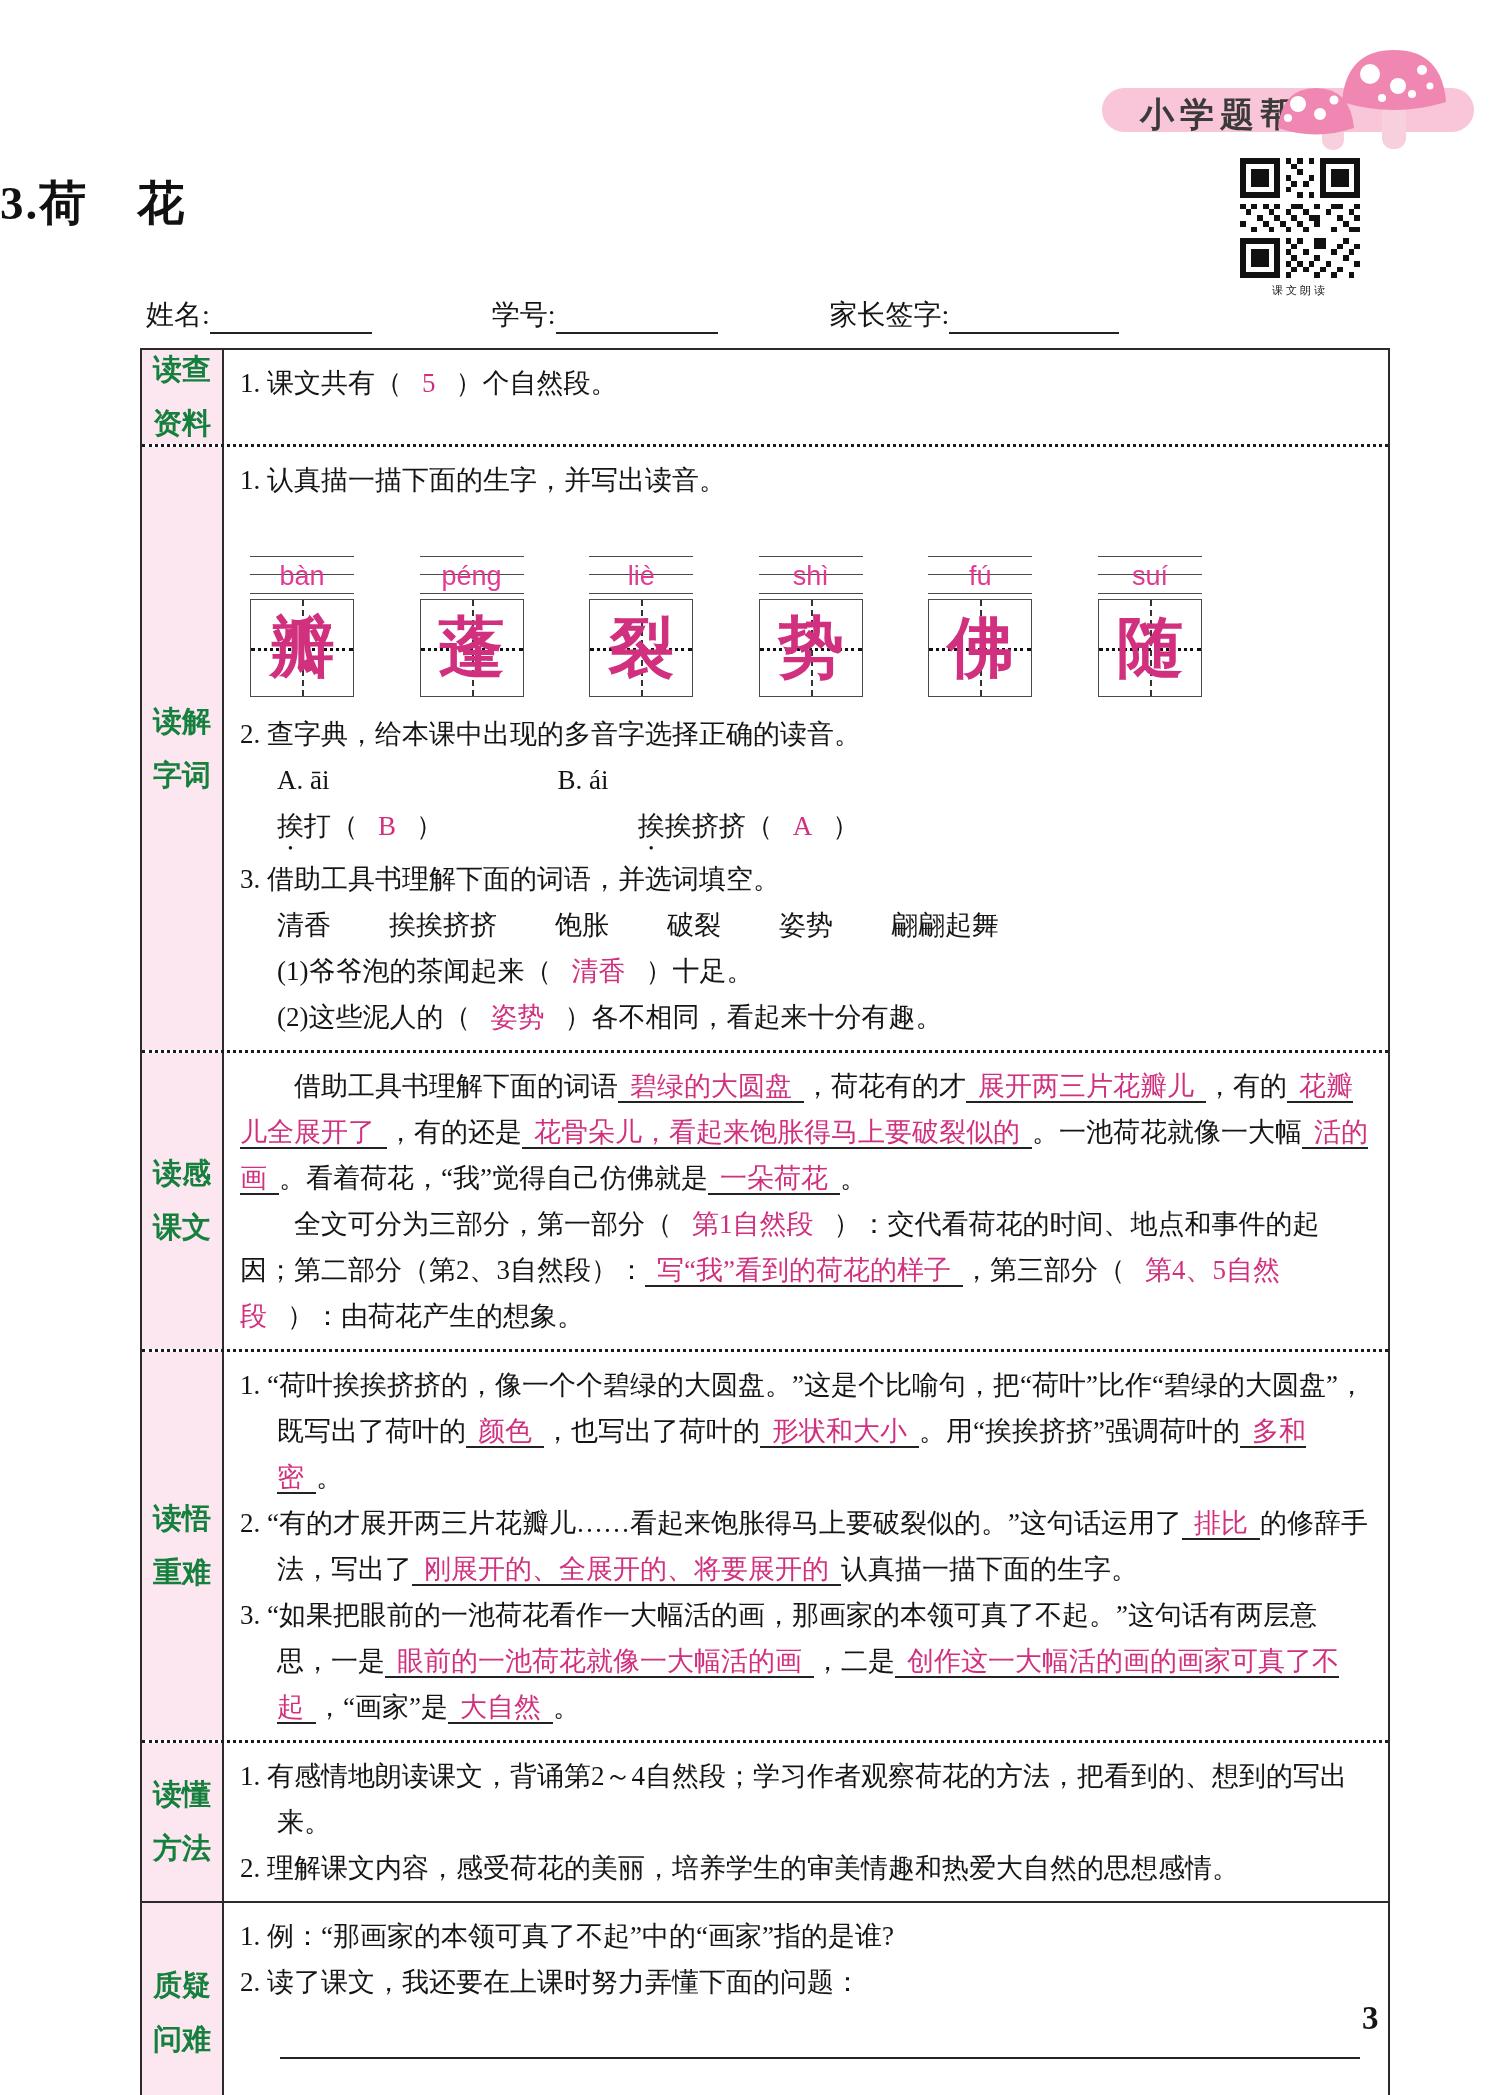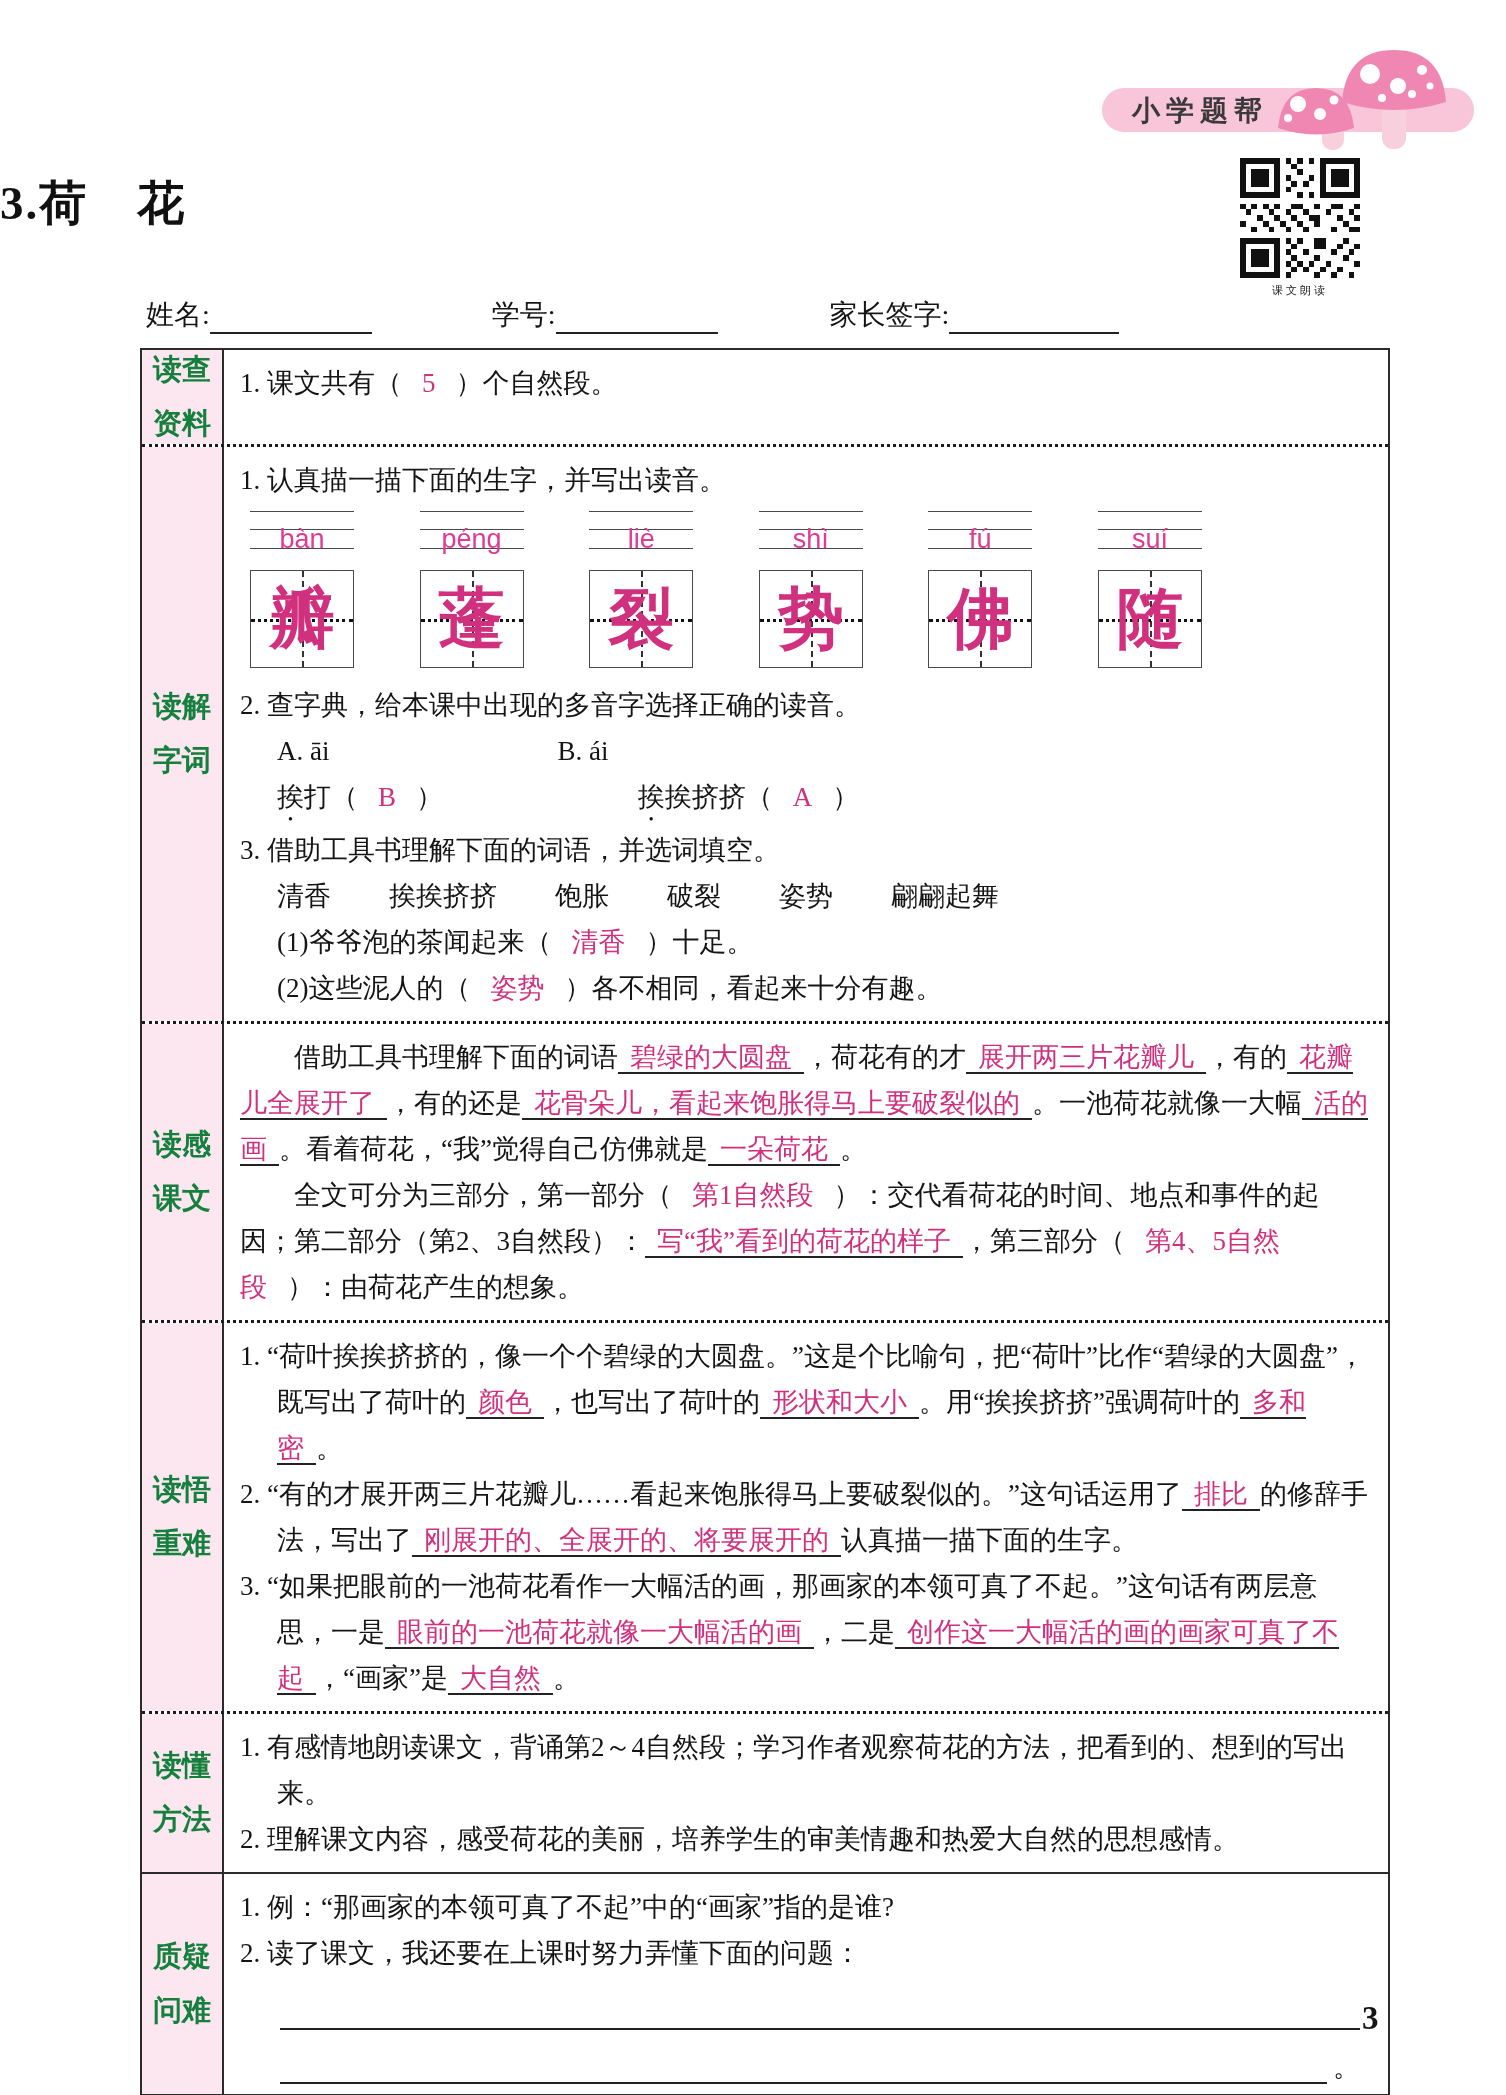--- a/index.html
+++ b/index.html
@@ -8,22 +8,22 @@
     position:relative; width:1506px; height:2095px; background:#ffffff;
     font-family:"Liberation Serif","DejaVu Serif",serif; color:#151515;
     overflow:hidden; margin:0 auto;
   }
   
   .banner {
     position:absolute; left:1102px; top:88px; width:372px; height:44px;
     background:#f8c6d8; border-radius:24px; z-index:1;
   }
   .brand {
-    position:absolute; left:30px; top:4px; font-family:Liberation Serif, serif;
-    font-size:28px; font-weight:bold; color:#3a3a3a; letter-spacing:6px; z-index:3;
+    position:absolute; left:38px; top:4px; font-family:Liberation Serif, serif;
+    font-size:34px; font-weight:bold; color:#3a3a3a; letter-spacing:6px; z-index:3;
   }
   .mushrooms { position:absolute; left:1230px; top:42px; width:240px; height:110px; z-index:2; }
   .qr { position:absolute; left:1240px; top:158px; width:120px; height:120px; }
   .qr svg { width:100%; height:100%; }
   .qr-caption {
     position:absolute; left:1240px; top:283px; width:120px; text-align:center;
     font-size:11px; letter-spacing:3px; color:#222;
   }
   .title {
     position:absolute; left:0; top:172px; width:1200px; 
@@ -51,21 +51,21 @@
   .cell { flex:1; padding:10px 20px 10px 16px; font-size:27px; line-height:46px; }
   .item { padding-left:37px; text-indent:-37px; }
   .indent { text-indent:54px; }
   .ans { color:#d0307e; }
   .ans.u { border-bottom:2px solid #222; padding:0 12px; }
   .ans.p { padding:0 20px; }
   .dotu { text-emphasis:filled dot #151515; -webkit-text-emphasis:filled dot #151515; text-emphasis-position:under right; -webkit-text-emphasis-position:under right; }
   
   .cboxes { display:flex; justify-content:space-between; width:952px; margin:8px 0 14px 10px; }
   .cbox { width:104px; }
-  .pyrow { position:relative; height:60px; border-top:1.5px solid #4a4a4a; border-bottom:1.5px solid #4a4a4a; }
+  .pyrow { position:relative; height:44px; border-top:1.5px solid #4a4a4a; border-bottom:1.5px solid #4a4a4a;margin-top:45px; }
   .pyrow .l1, .pyrow .l2 { position:absolute; left:0; right:0; border-top:1.5px solid #4a4a4a; }
   .pyrow .l1 { top:17px; } .pyrow .l2 { top:36px; }
   .py {
     position:absolute; left:0; right:0; top:50%; transform:translateY(-54%);
     text-align:center; font-family:"Liberation Sans","DejaVu Sans",sans-serif;
     font-size:27px; color:#e03a92; z-index:2;
   }
   .hzrow { position:relative; height:97px; border:1.5px solid #4a4a4a; border-top:none; }
   .hzrow .vdash { position:absolute; left:50%; top:0; bottom:0; border-left:2px dashed #333; }
   .hzrow .hdash { position:absolute; top:50%; left:0; right:0; border-top:3px dotted #111; }

